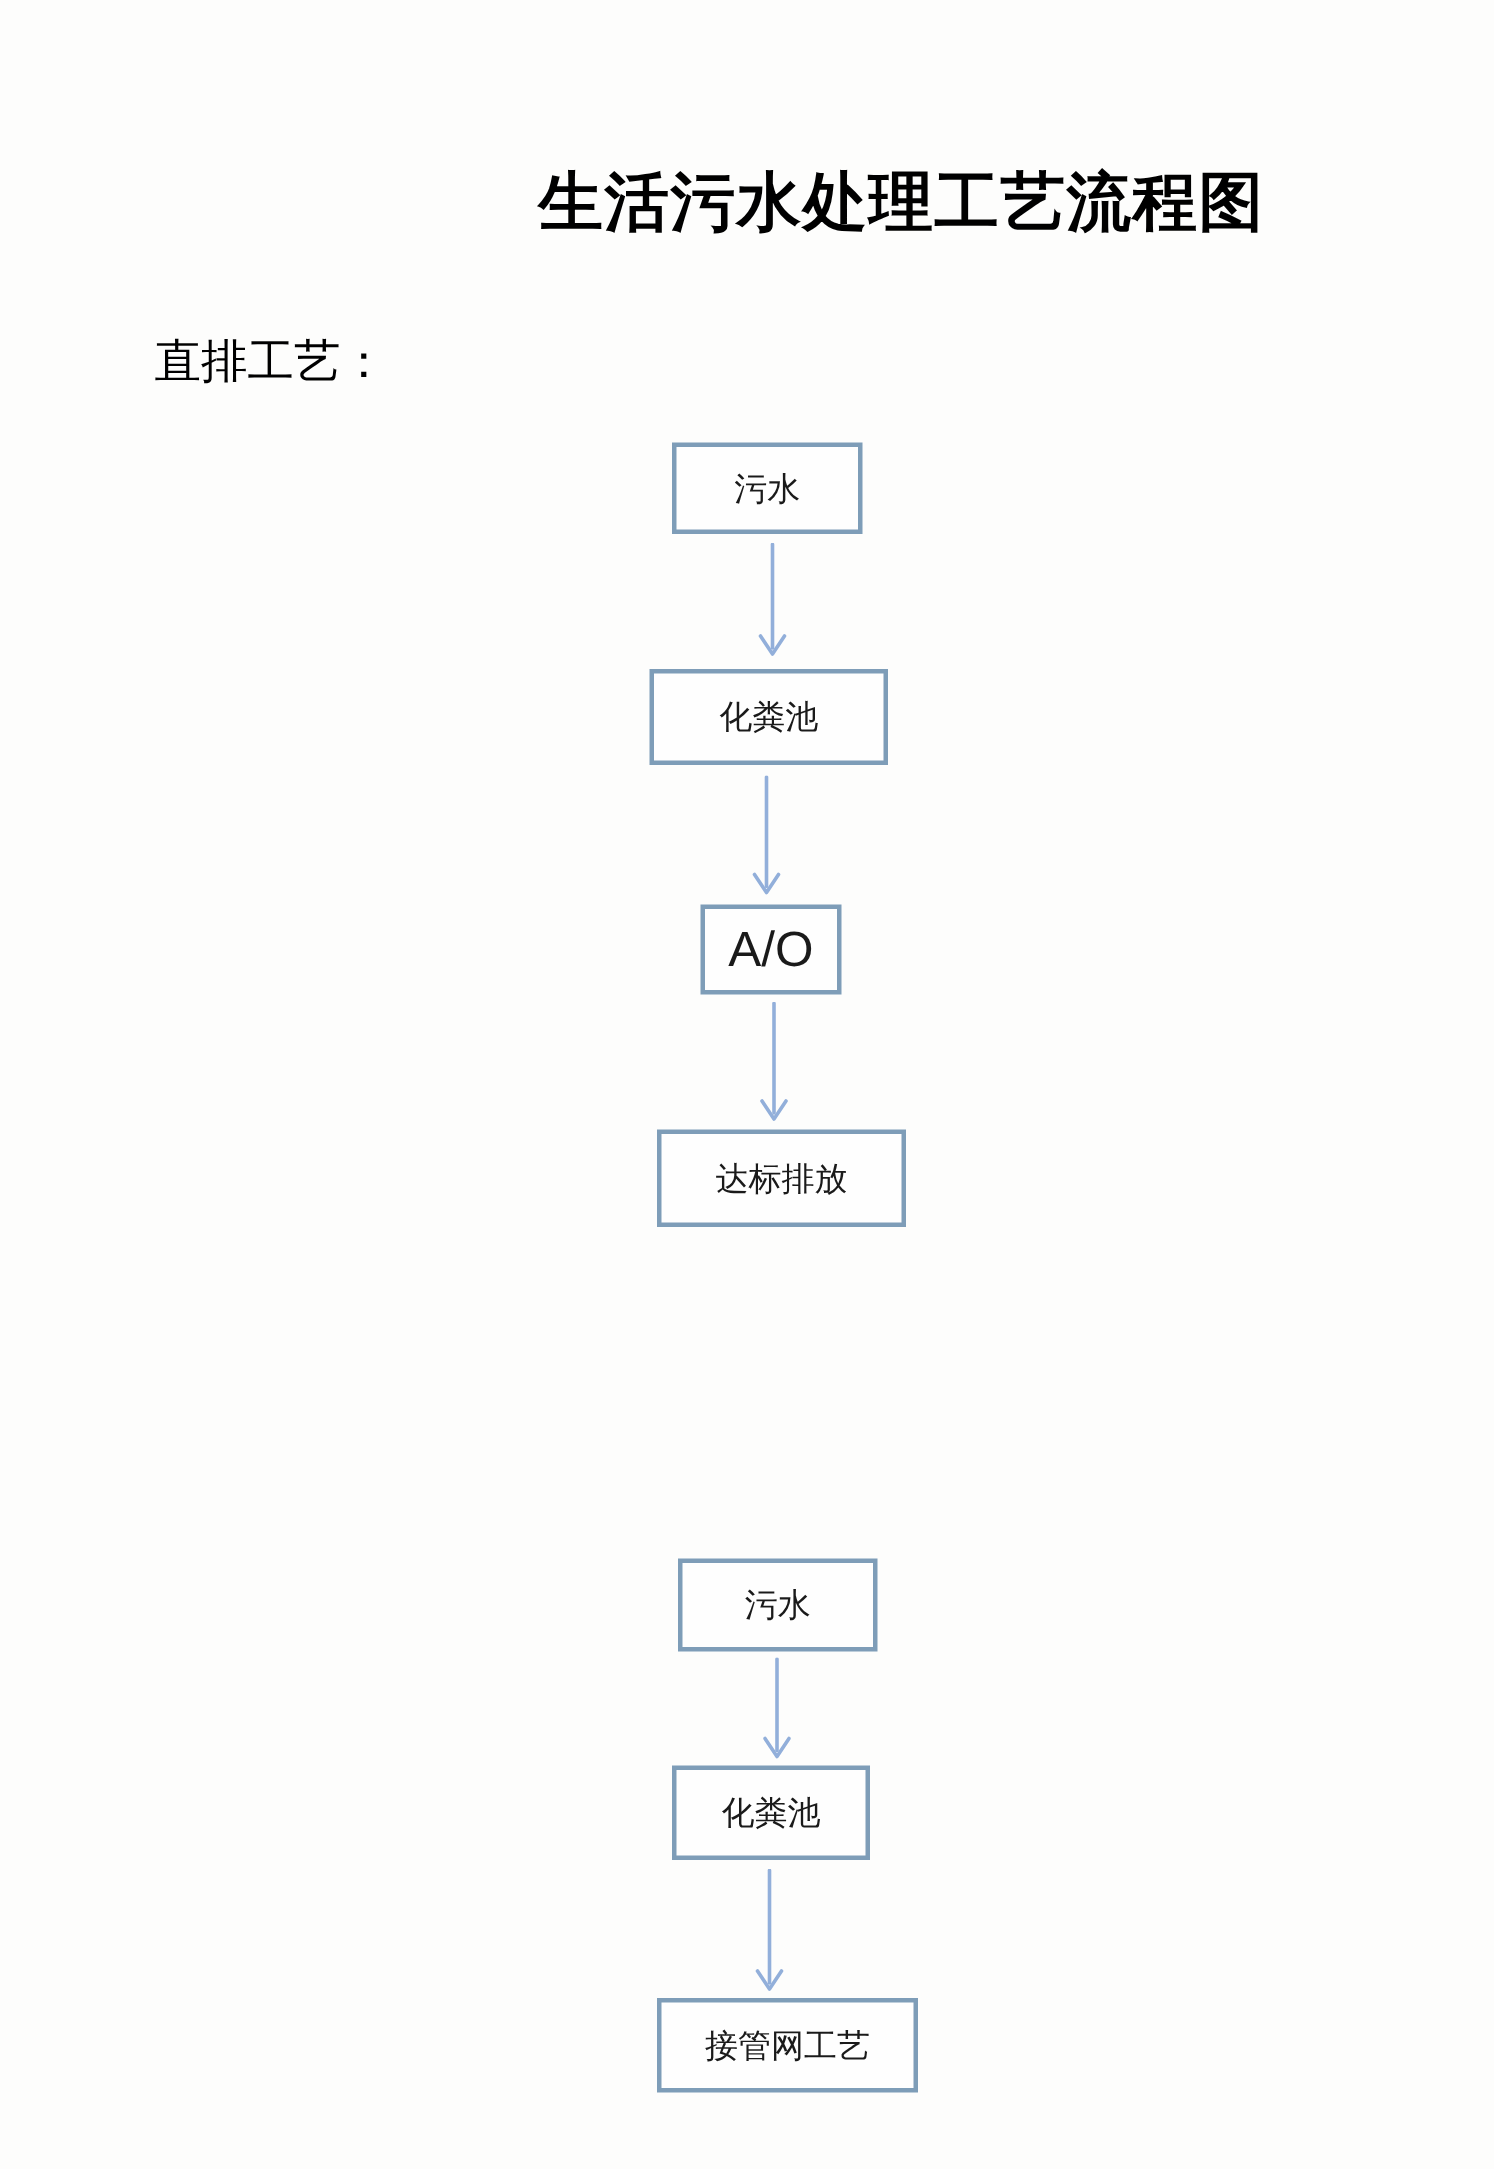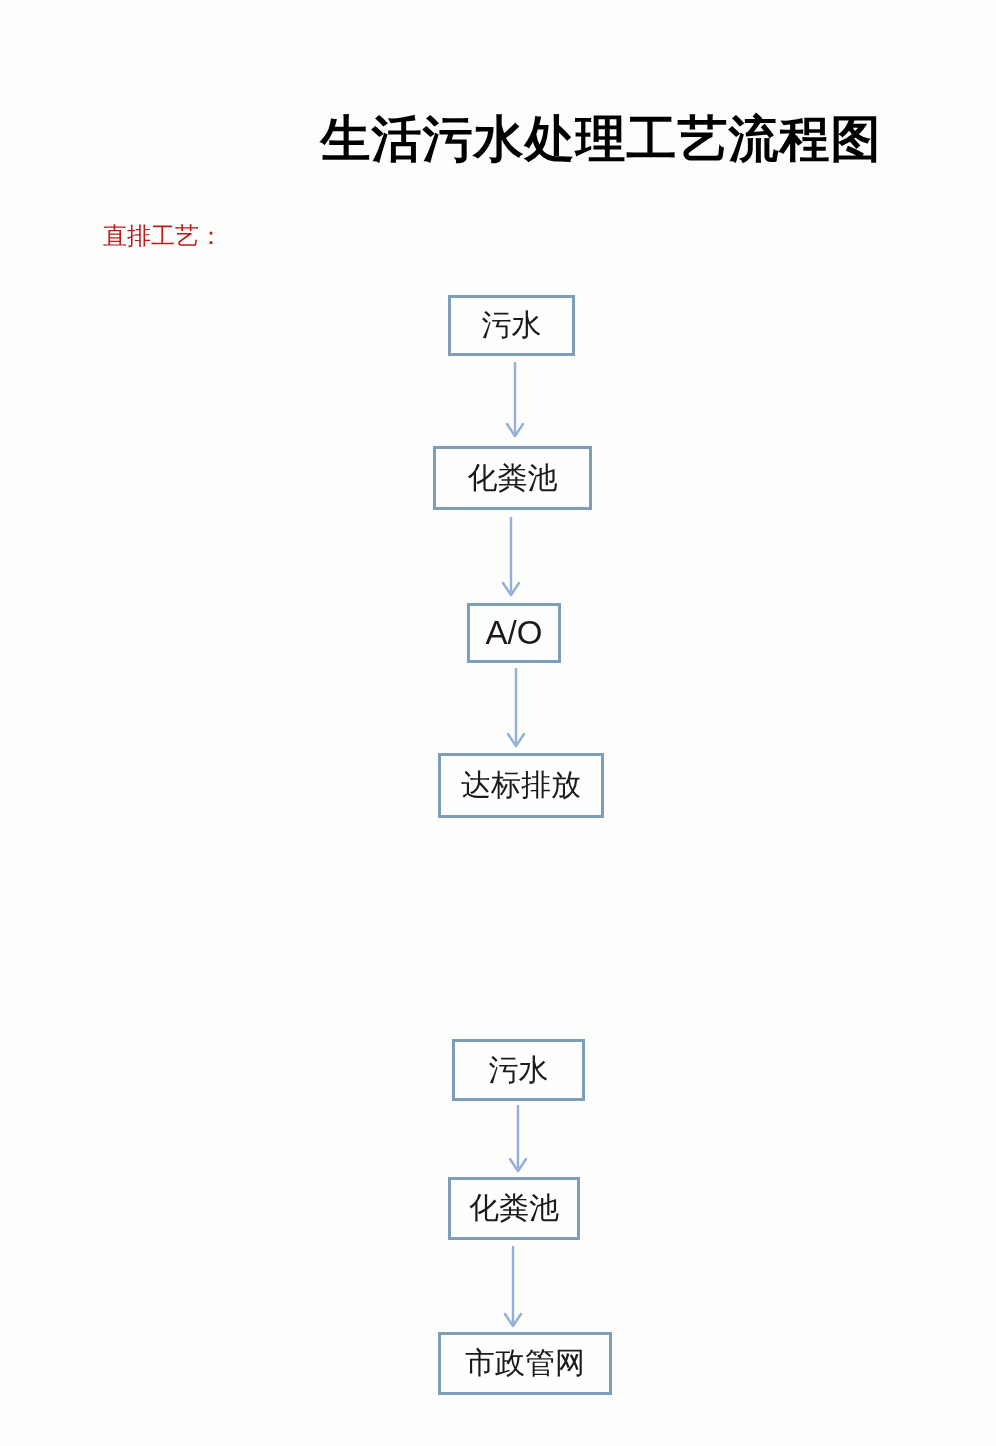--- a/index.html
+++ b/index.html
@@ -19,42 +19,42 @@
     color: var(--text-color);
   }
   .doc-title {
     position: absolute;
     left: 206px;
     top: 106px;
     width: 790px;
     text-align: center;
     font-family: "Liberation Sans", "DejaVu Sans", sans-serif;
     font-weight: 700;
-    font-size: 50px;
+    font-size: 43px;
     letter-spacing: 1px;
     color: #000;
     white-space: nowrap;
   }
   .section-label {
     position: absolute;
     left: 103px;
     font-family: "Liberation Serif", "DejaVu Serif", serif;
-    font-size: 24px;
-    color: #b91c1c;
+    font-size: 31px;
+    color: #000000;
     white-space: nowrap;
   }
   .node {
     position: absolute;
     border: 3px solid var(--box-border);
     background: #fefefe;
     display: flex;
     align-items: center;
     justify-content: center;
     font-family: Liberation Sans, sans-serif;
-    font-size: 30px;
+    font-size: 22px;
     color: var(--text-color);
     white-space: nowrap;
   }
   .node.latin {
     font-family: "Liberation Sans", "DejaVu Sans", sans-serif;
     font-size: 33px;
   }
   .arrow { position: absolute; }
   .arrow line, .arrow polyline {
     stroke: var(--arrow-color);
@@ -104,15 +104,15 @@
     <polyline points="4,54 12,66 20,54"></polyline>
   </svg>
 
   <div class="node" style="left:448px; top:1177px; width:132px; height:63px;">化粪池</div>
 
   <svg class="arrow" style="left:501px; top:1246px;" width="24" height="82" viewBox="0 0 24 82">
     <line x1="12" y1="1" x2="12" y2="76"></line>
     <polyline points="4,68 12,80 20,68"></polyline>
   </svg>
 
-  <div class="node" style="left:438px; top:1332px; width:174px; height:63px;">市政管网</div>
+  <div class="node" style="left:438px; top:1332px; width:174px; height:63px;">接管网工艺</div>
 
 </div>
 
 </body></html>

